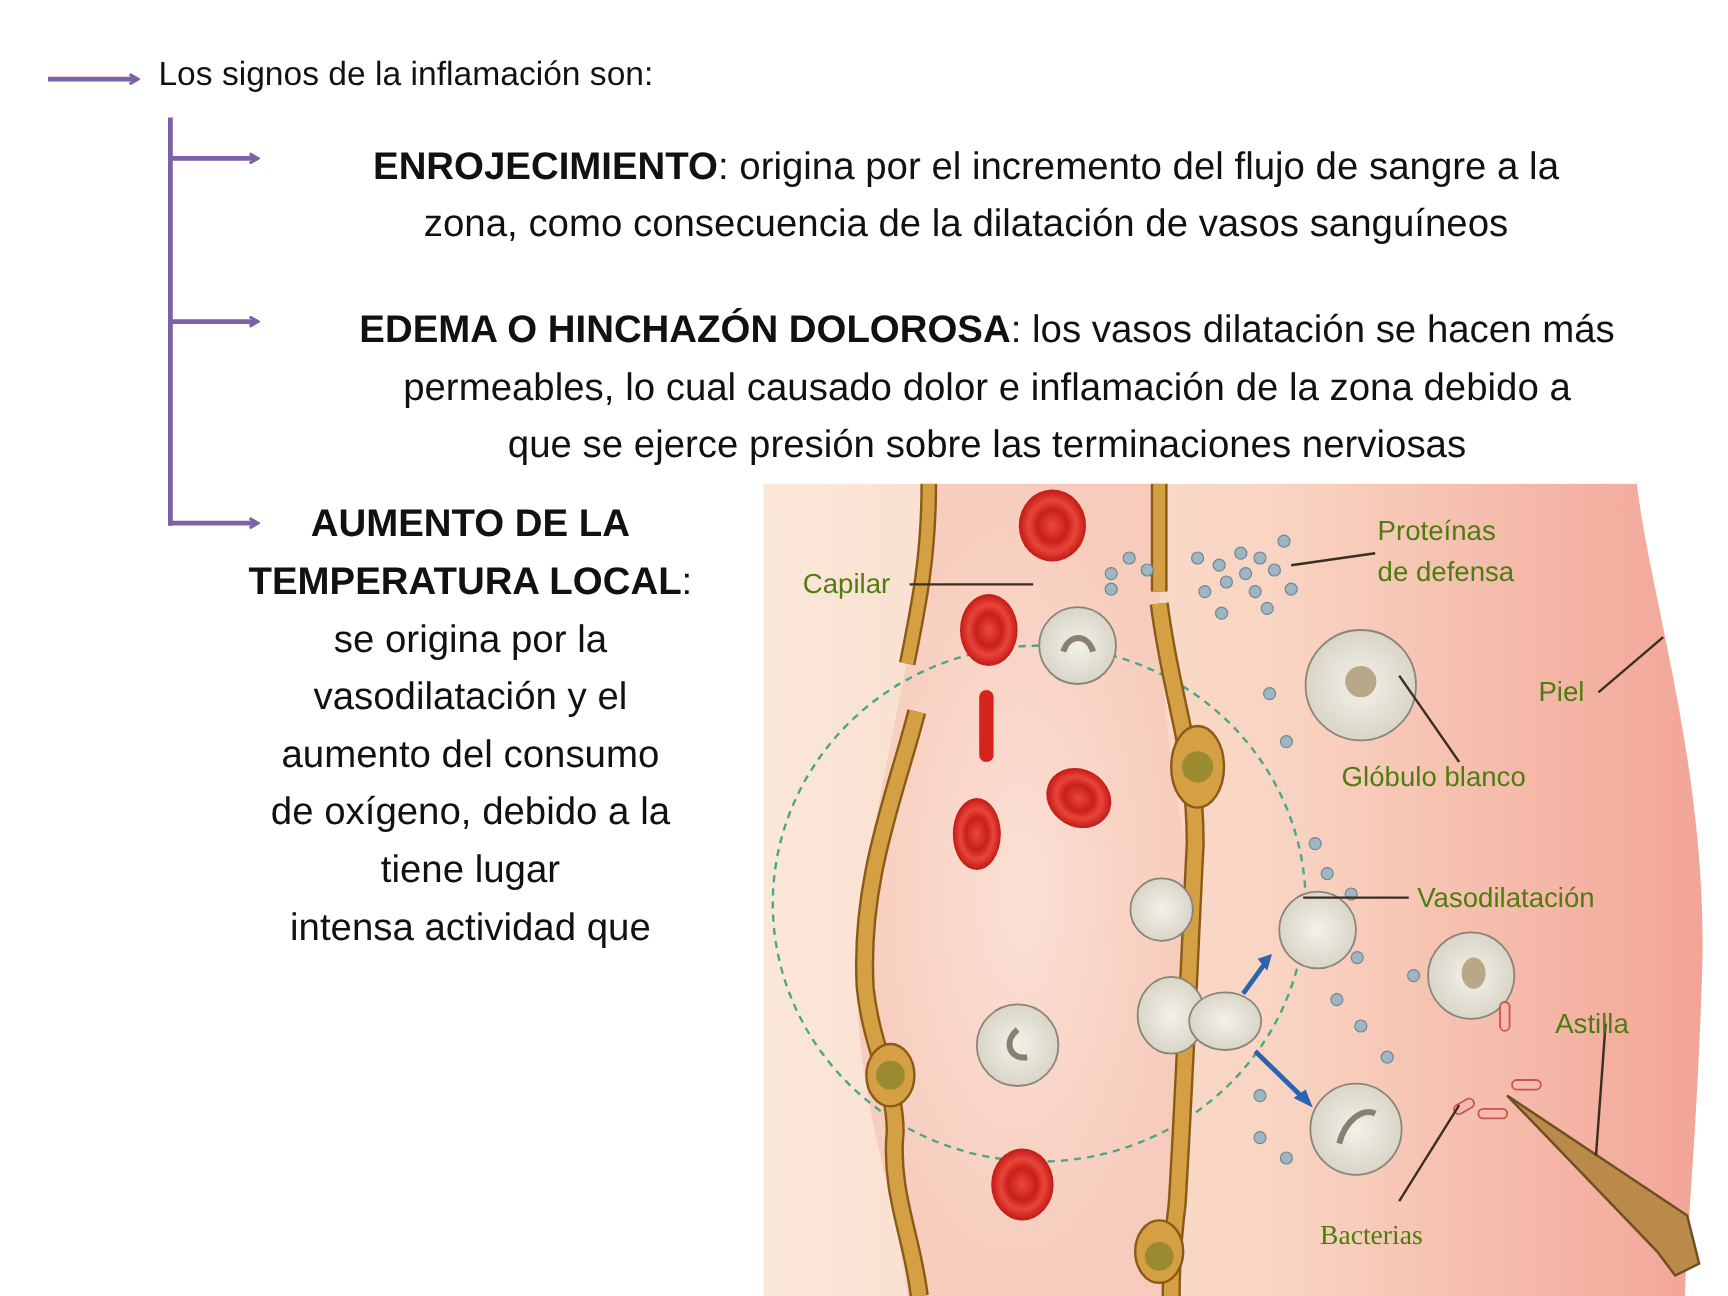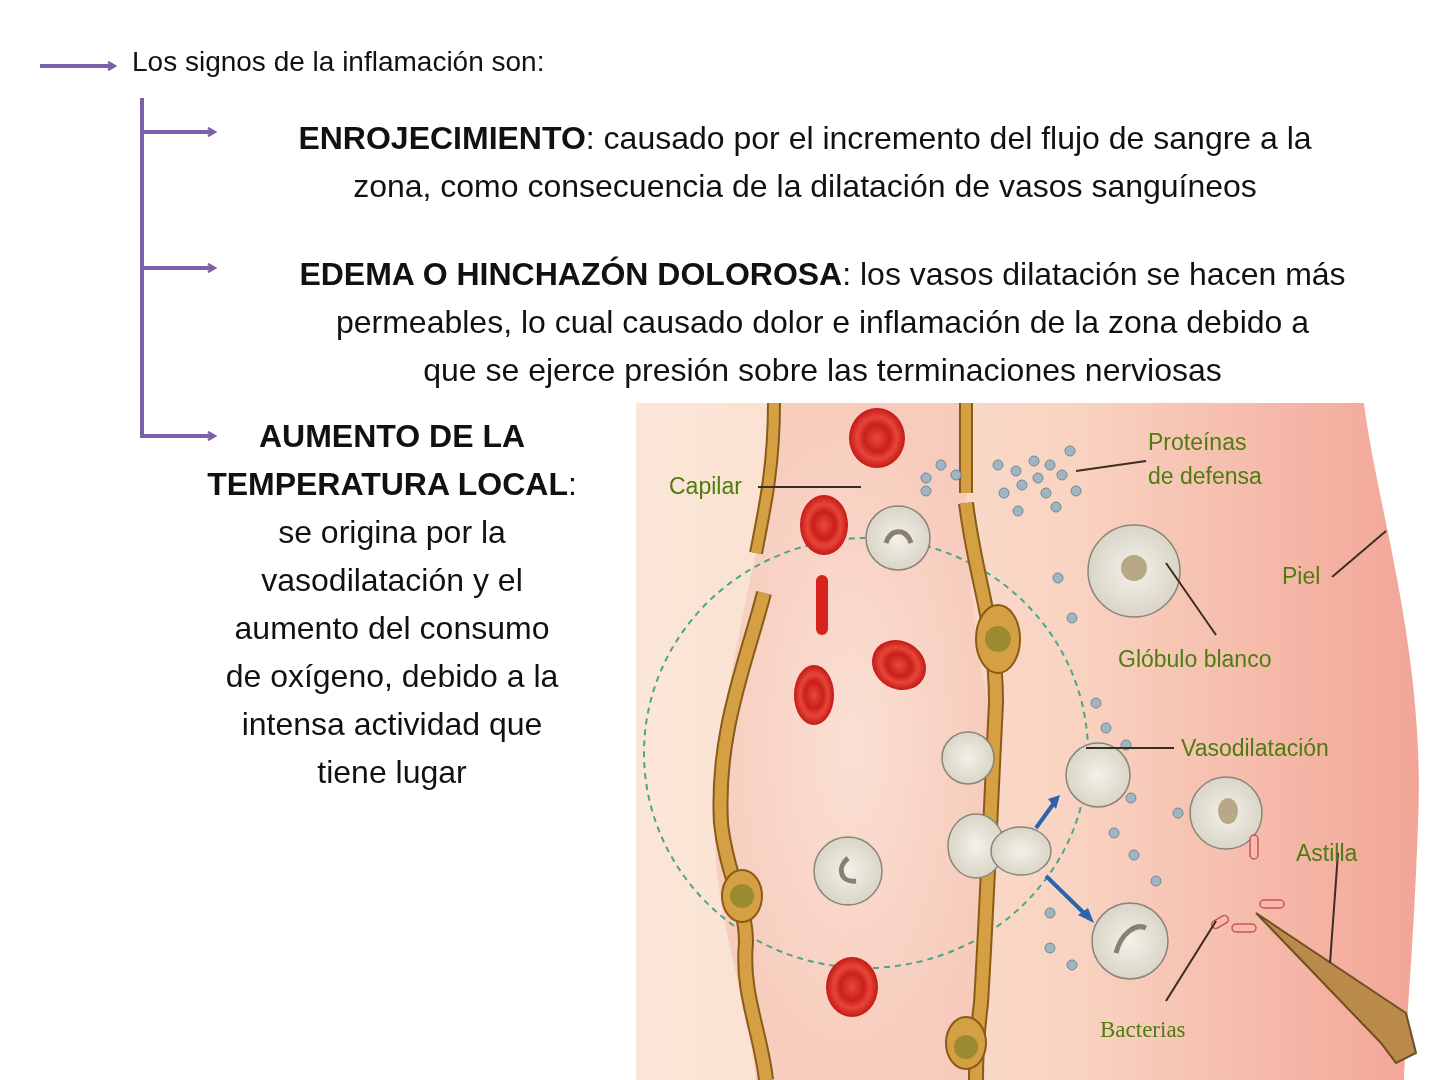--- a/index.html
+++ b/index.html
@@ -27,39 +27,39 @@
   <line x1="40" y1="66" x2="114" y2="66" stroke="#7b62a8" stroke-width="4" marker-end="url(#ah)"></line>
   <line x1="142" y1="98" x2="142" y2="438" stroke="#7b62a8" stroke-width="4"></line>
   <line x1="142" y1="132" x2="214" y2="132" stroke="#7b62a8" stroke-width="4" marker-end="url(#ah)"></line>
   <line x1="142" y1="268" x2="214" y2="268" stroke="#7b62a8" stroke-width="4" marker-end="url(#ah)"></line>
   <line x1="140" y1="436" x2="214" y2="436" stroke="#7b62a8" stroke-width="4" marker-end="url(#ah)"></line>
 </svg>
 
 <div class="abs title">Los signos de la inflamación son:</div>
 
 <div class="abs item item1">
-  <div><b>ENROJECIMIENTO</b><span>: causado por el incremento del flujo de sangre a la</span></div>
+  <div><b>ENROJECIMIENTO</b><span>: origina por el incremento del flujo de sangre a la</span></div>
   <div>zona, como consecuencia de la dilatación de vasos sanguíneos</div>
 </div>
 
 <div class="abs item item2">
   <div><b>EDEMA O HINCHAZÓN DOLOROSA</b><span>: los vasos dilatación se hacen más</span></div>
   <div>permeables, lo cual causado dolor e inflamación de la zona debido a</div>
   <div>que se ejerce presión sobre las terminaciones nerviosas</div>
 </div>
 
 <div class="abs item item3">
   <div><b>AUMENTO DE LA</b></div>
   <div><b>TEMPERATURA LOCAL</b><span>:</span></div>
   <div>se origina por la</div>
   <div>vasodilatación y el</div>
   <div>aumento del consumo</div>
   <div>de oxígeno, debido a la</div>
+  <div>tiene lugar</div>
   <div>intensa actividad que</div>
-  <div>tiene lugar</div>
 </div>
 
 <div class="abs" style="left:636px;top:403px;width:800px;height:677px;overflow:hidden;">
   <svg width="800" height="677" viewBox="0 0 800 677" style="left:0;top:0">
     <defs>
       <linearGradient id="skin" x1="0" x2="1" y1="0" y2="0">
         <stop offset="0" stop-color="#fbe7d8"></stop>
         <stop offset="0.55" stop-color="#f9d4c2"></stop>
         <stop offset="1" stop-color="#f2a597"></stop>
       </linearGradient>
@@ -176,17 +176,17 @@
       <line x1="530" y1="160" x2="580" y2="232"></line>
       <line x1="450" y1="345" x2="538" y2="345"></line>
       <line x1="702" y1="450" x2="694" y2="560"></line>
       <line x1="580" y1="518" x2="530" y2="598"></line>
     </g>
   </svg>
   <div class="lbl" style="left:33px;top:70px;">Capilar</div>
   <div class="lbl" style="left:512px;top:26px;">Proteínas</div>
   <div class="lbl" style="left:512px;top:60px;">de defensa</div>
   <div class="lbl" style="left:646px;top:160px;">Piel</div>
-  <div class="lbl" style="left:482px;top:243px;">Glóbulo blanco</div>
+  <div class="lbl" style="left:482px;top:231px;">Glóbulo blanco</div>
   <div class="lbl" style="left:545px;top:332px;">Vasodilatación</div>
   <div class="lbl" style="left:660px;top:437px;">Astilla</div>
   <div class="lbl" style="left:464px;top:614px;font-family:Liberation Serif, serif;">Bacterias</div>
 </div>
 
 </body></html>

